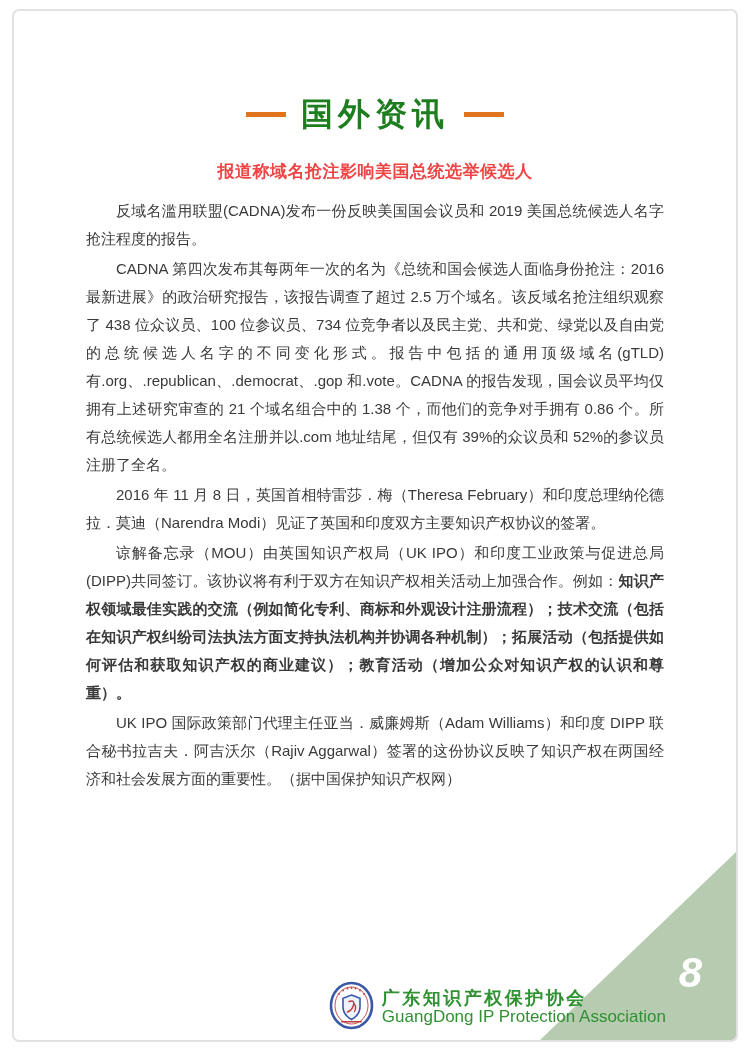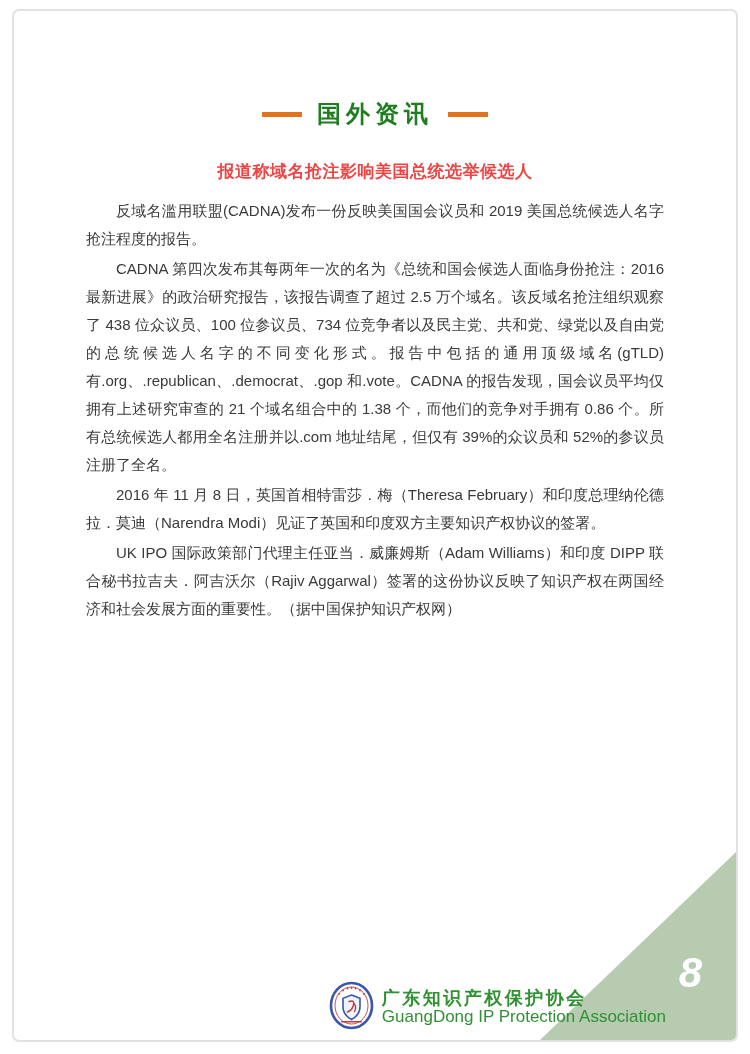--- a/index.html
+++ b/index.html
@@ -23,21 +23,21 @@
     position:absolute;left:12px;top:9px;width:726px;height:1033px;
     background:#ffffff;border:2px solid #e2e2e2;border-radius:7px;
     overflow:hidden;
   }
   
   .section-header{
     margin-top:88px;display:flex;align-items:center;justify-content:center;gap:15px;
   }
   .dash{width:40px;height:5px;background:var(--accent-orange);}
   .section-title{
-    font-size:24px;font-weight:bold;color:var(--section-title-green);
+    font-size:32px;font-weight:bold;color:var(--section-title-green);
     letter-spacing:5px;line-height:30px;
   }
   
   .articles{padding:0 72px;}
   article h2{
     text-align:center;font-size:17px;font-weight:bold;color:#ef4444;
     margin:32px 0 14px;line-height:22px;letter-spacing:0.5px;
   }
   article:nth-of-type(2) h2{margin-top:62px;}
   article p{
@@ -82,20 +82,21 @@
   </div>
 
   <div class="articles">
       <article>
         <h2>报道称域名抢注影响美国总统选举候选人</h2>
         <p><span>反域名滥用联盟(CADNA)发布一份反映美国国会议员和 2019 美国总统候选人名字抢注程度的报告。</span></p>
         <p><span>CADNA 第四次发布其每两年一次的名为《总统和国会候选人面临身份抢注：2016 最新进展》的政治研究报告，该报告调查了超过 2.5 万个域名。该反域名抢注组织观察了 438 位众议员、100 位参议员、734 位竞争者以及民主党、共和党、绿党以及自由党的总统候选人名字的不同变化形式。报告中包括的通用顶级域名(gTLD)有.org、.republican、.democrat、.gop 和.vote。CADNA 的报告发现，国会议员平均仅拥有上述研究审查的 21 个域名组合中的 1.38 个，而他们的竞争对手拥有 0.86 个。所有总统候选人都用全名注册并以.com 地址结尾，但仅有 39%的众议员和 52%的参议员注册了全名。</span></p>
       </article>
       <article>
         <p><span>2016 年 11 月 8 日，英国首相特雷莎．梅（Theresa February）和印度总理纳伦德拉．莫迪（Narendra Modi）见证了英国和印度双方主要知识产权协议的签署。</span></p>
+        <p><span>谅解备忘录（MOU）由英国知识产权局（UK IPO）和印度工业政策与促进总局(DIPP)共同签订。该协议将有利于双方在知识产权相关活动上加强合作。例如：</span><span class="b">知识产权领域最佳实践的交流（例如简化专利、商标和外观设计注册流程）；技术交流（包括在知识产权纠纷司法执法方面支持执法机构并协调各种机制）；拓展活动（包括提供如何评估和获取知识产权的商业建议）；教育活动（增加公众对知识产权的认识和尊重）。</span></p>
         <p><span>UK IPO 国际政策部门代理主任亚当．威廉姆斯（Adam Williams）和印度 DIPP 联合秘书拉吉夫．阿吉沃尔（Rajiv Aggarwal）签署的这份协议反映了知识产权在两国经济和社会发展方面的重要性。（据中国保护知识产权网）</span></p>
       </article>
     </div>
 
   <div class="corner-triangle"></div>
   <div class="page-number">8</div>
 
   <div class="footer-brand">
     <span class="logo">
       <svg width="45" height="49" viewBox="0 0 45 49" xmlns="http://www.w3.org/2000/svg">

